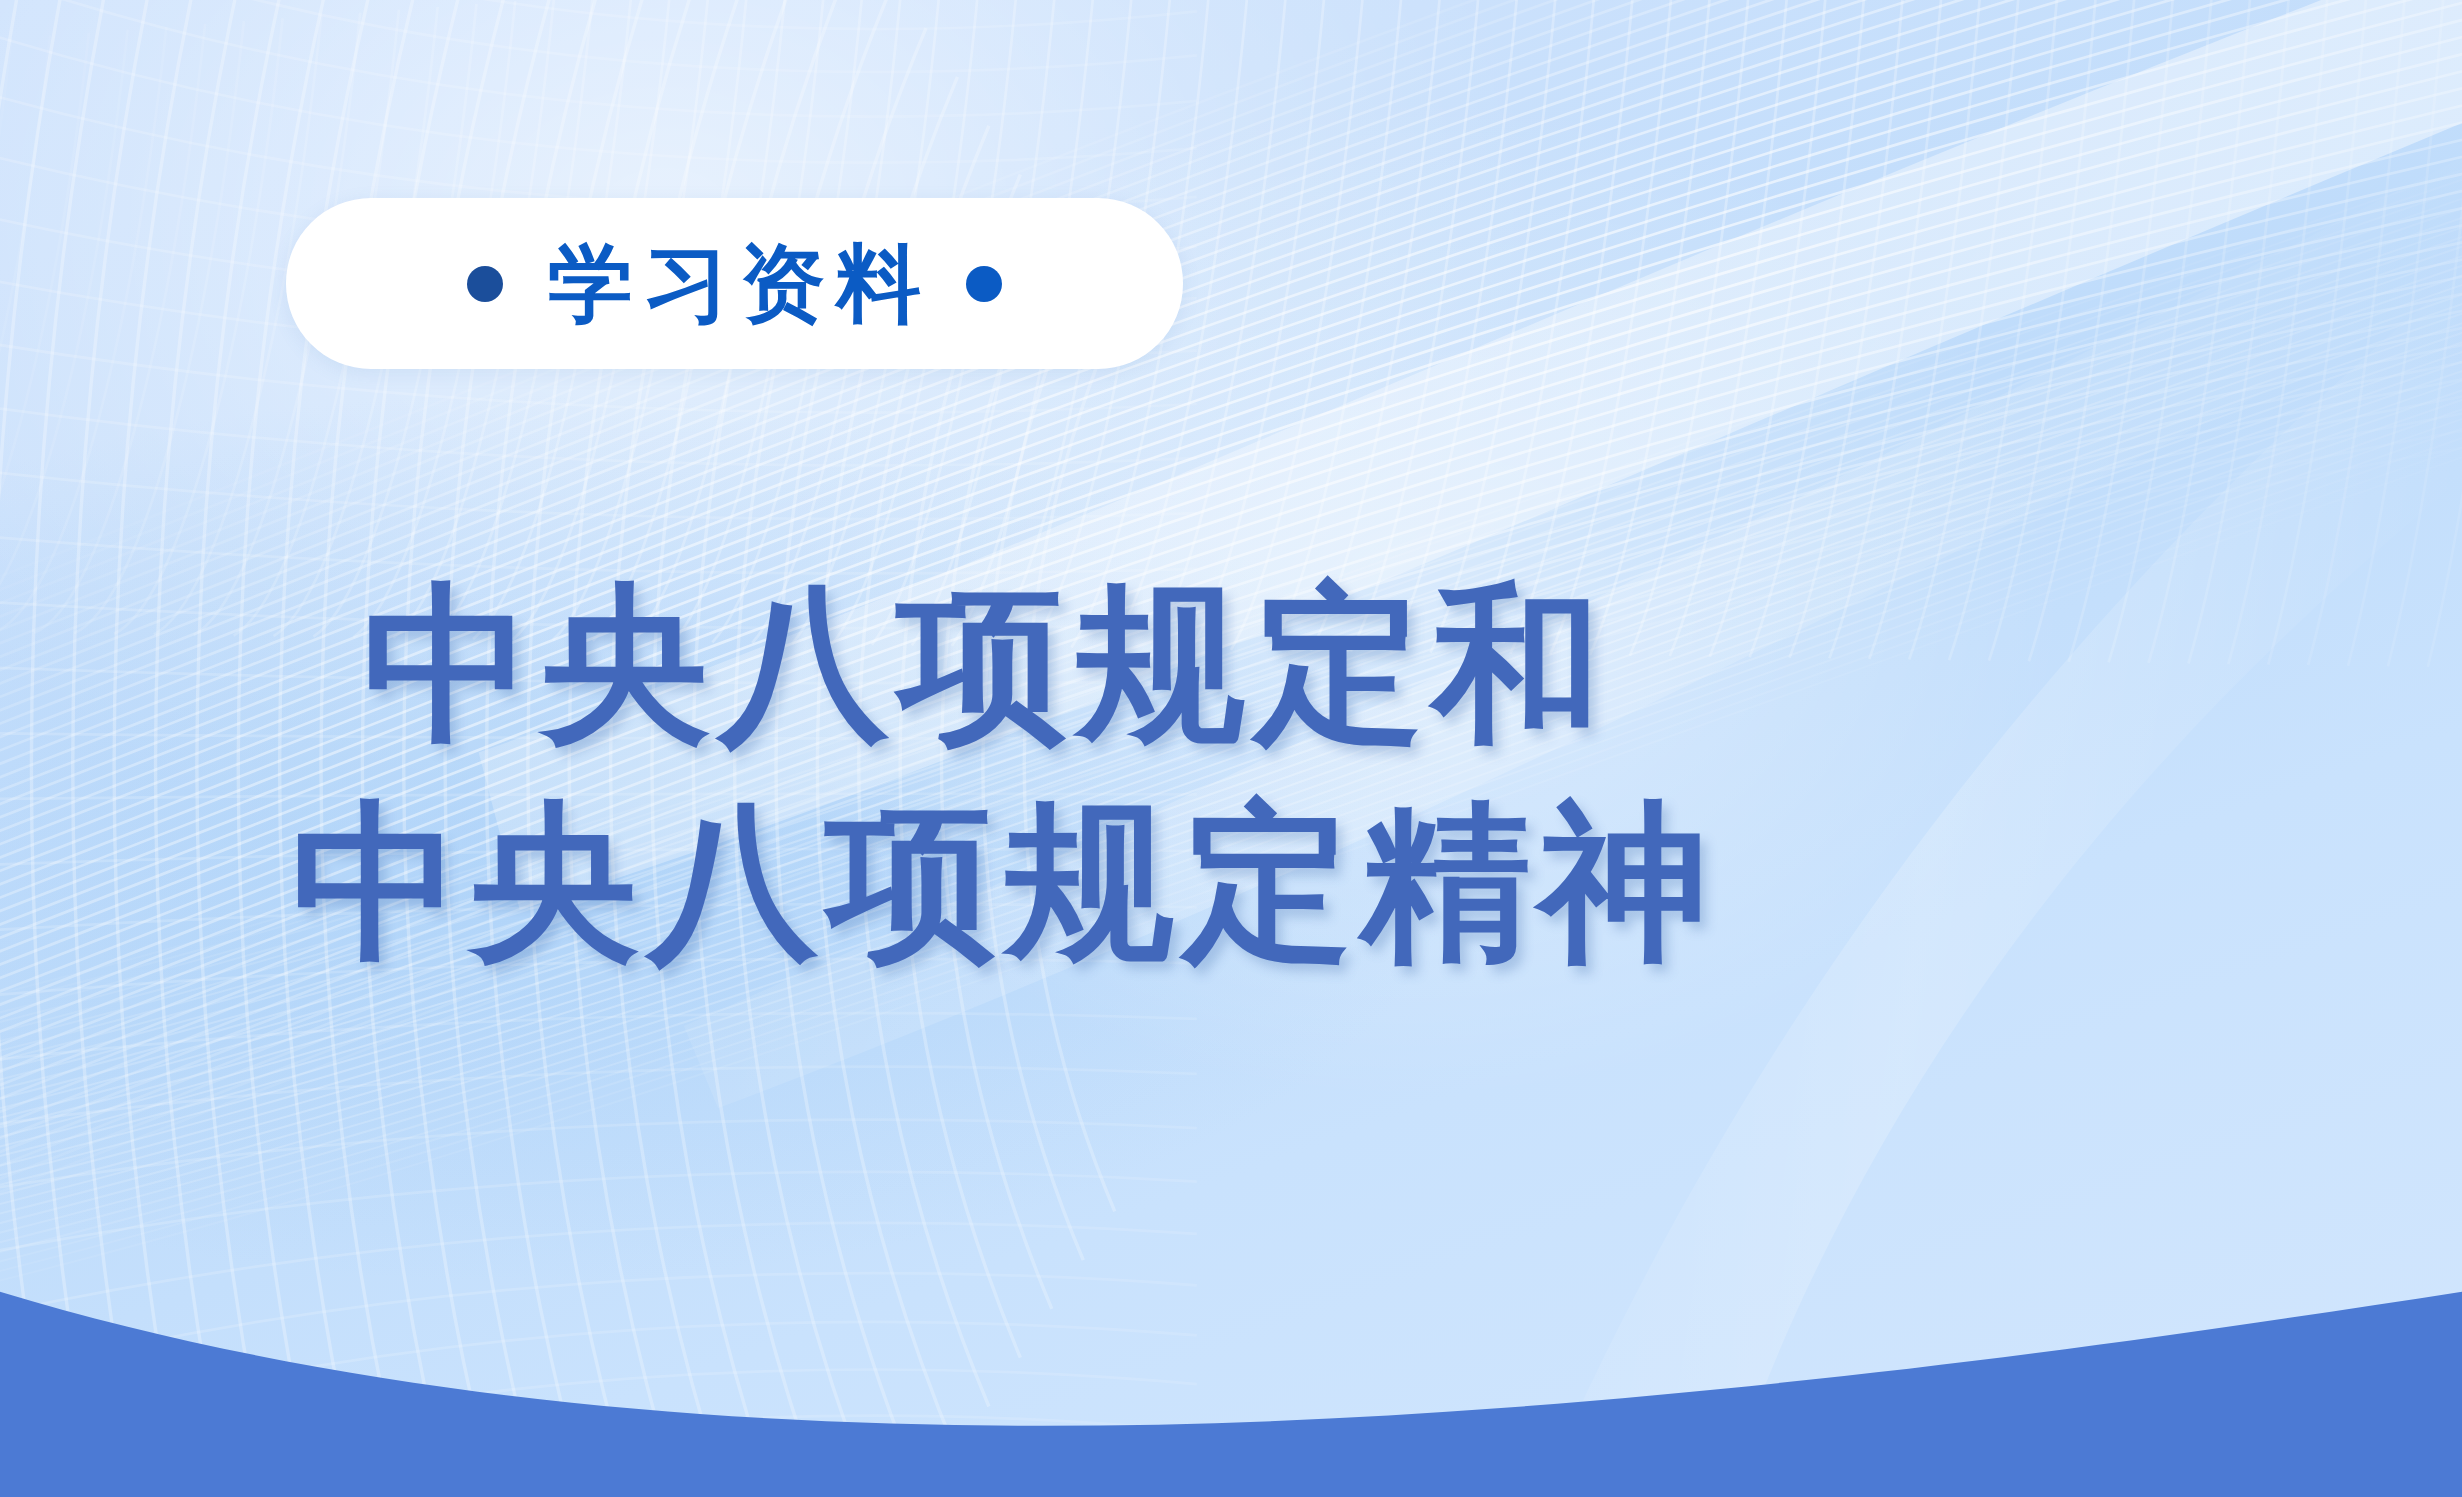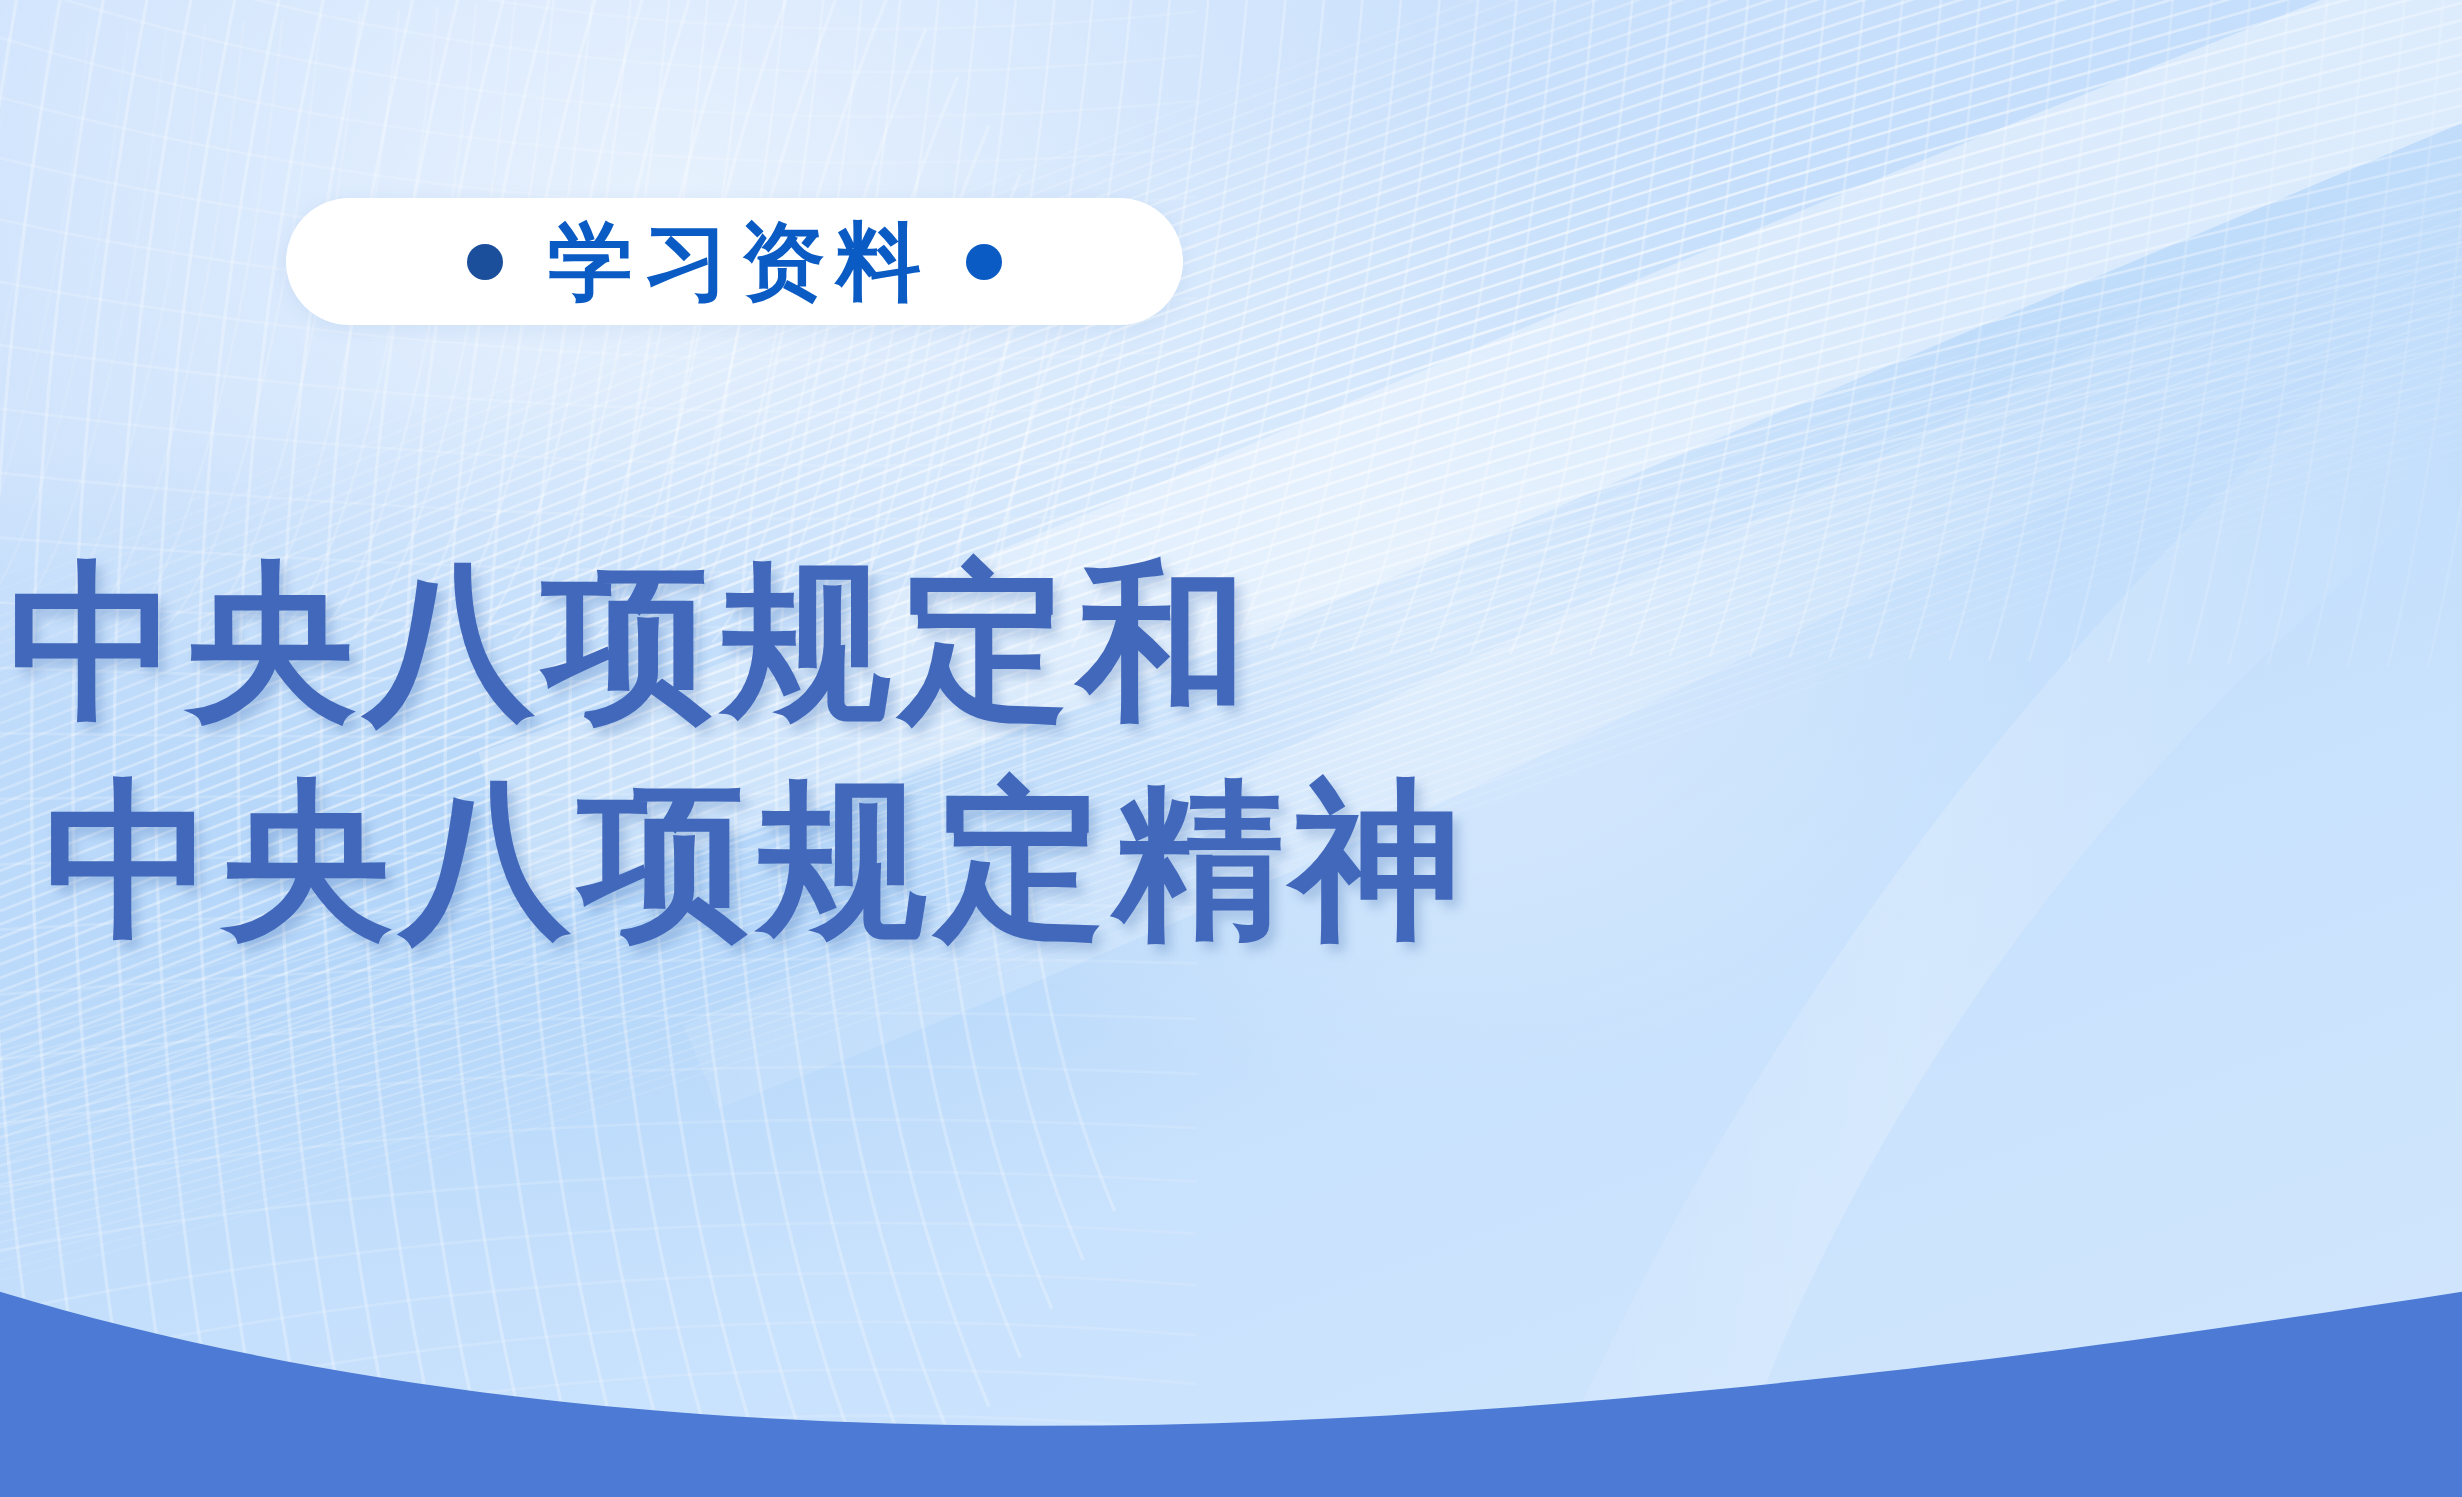--- a/index.html
+++ b/index.html
@@ -51,21 +51,21 @@
     background: radial-gradient(ellipse at 40% 50%, rgba(150,198,245,0.38) 0%, rgba(150,198,245,0) 70%);
     pointer-events: none;
   }
 
   
   #badge {
     position: absolute;
     left: 286px;
     top: 198px;
     width: 897px;
-    height: 127px;
+    height: 171px;
     background: #ffffff;
     border-radius: 85px;
     display: flex;
     align-items: center;
     justify-content: center;
     gap: 34px;
     box-shadow: 0 4.1px 18px rgba(90,140,200,0.12);
   }
   .badge-dot {
     width: 36px;
@@ -82,22 +82,23 @@
     letter-spacing: 11px;
     line-height: 1;
     white-space: nowrap;
     text-indent: 11px;
   }
 
   
   #title-block {
     position: absolute;
     left: 0;
-    top: 534px;
+    top: 556px;
     width: 1964px;
+    text-align: center;
   }
   .title-line {
     font-size: 170px;
     font-weight: 700;
     color: #4268bb;
     line-height: 1.28;
     letter-spacing: 8.2px;
     white-space: nowrap;
     text-shadow: 6.8px 8.2px 11px rgba(70,110,175,0.28);
     text-indent: 8.2px;

